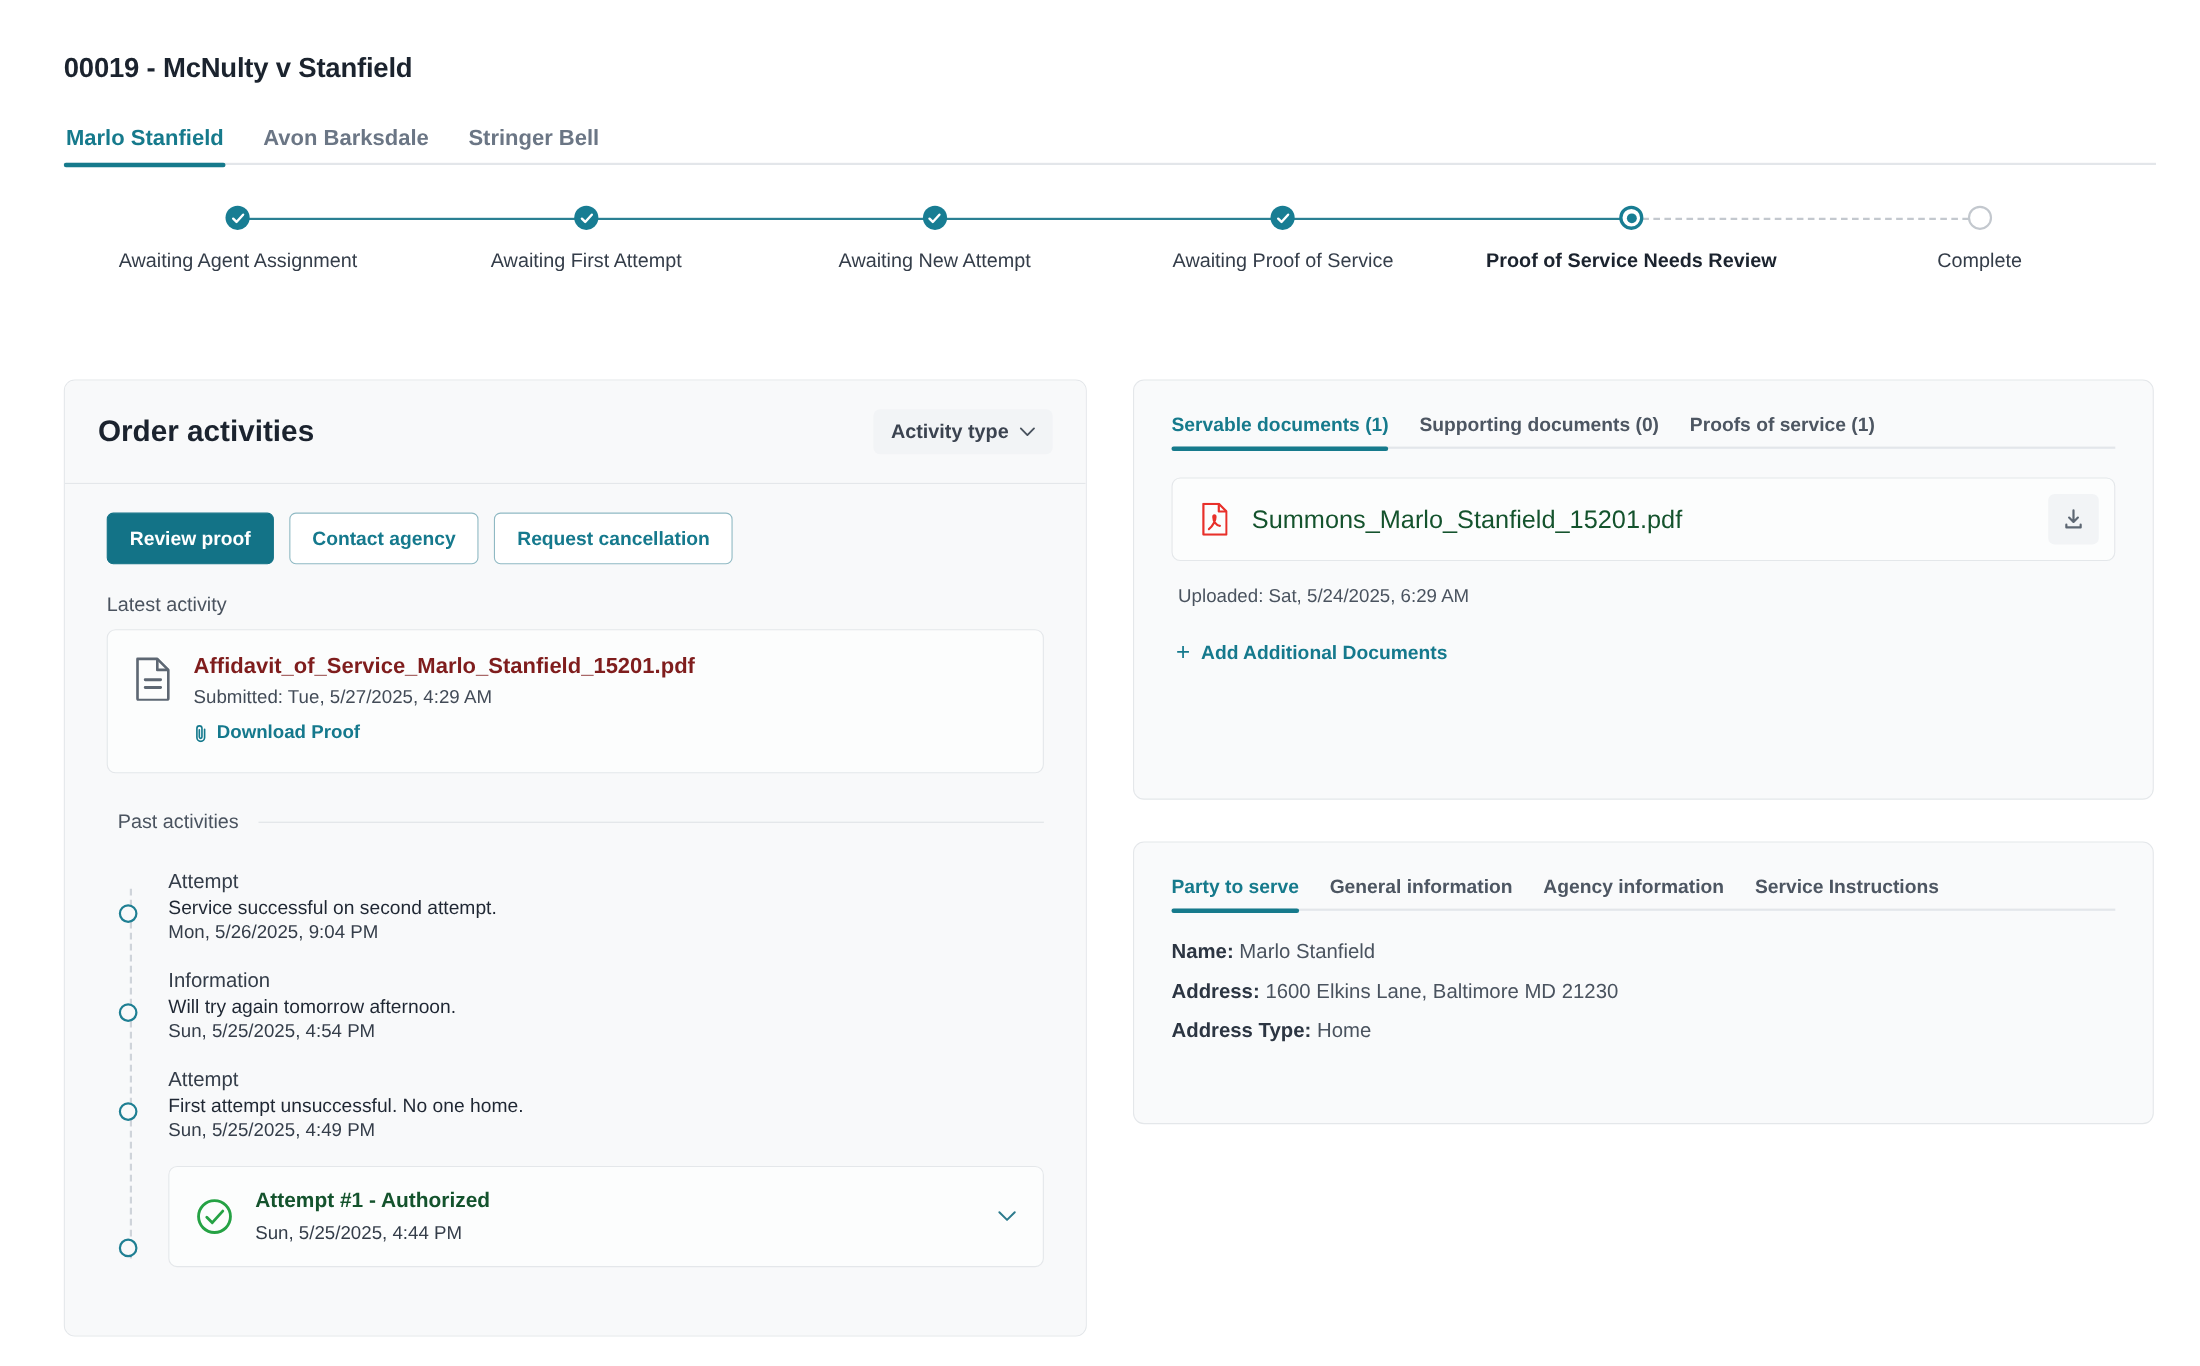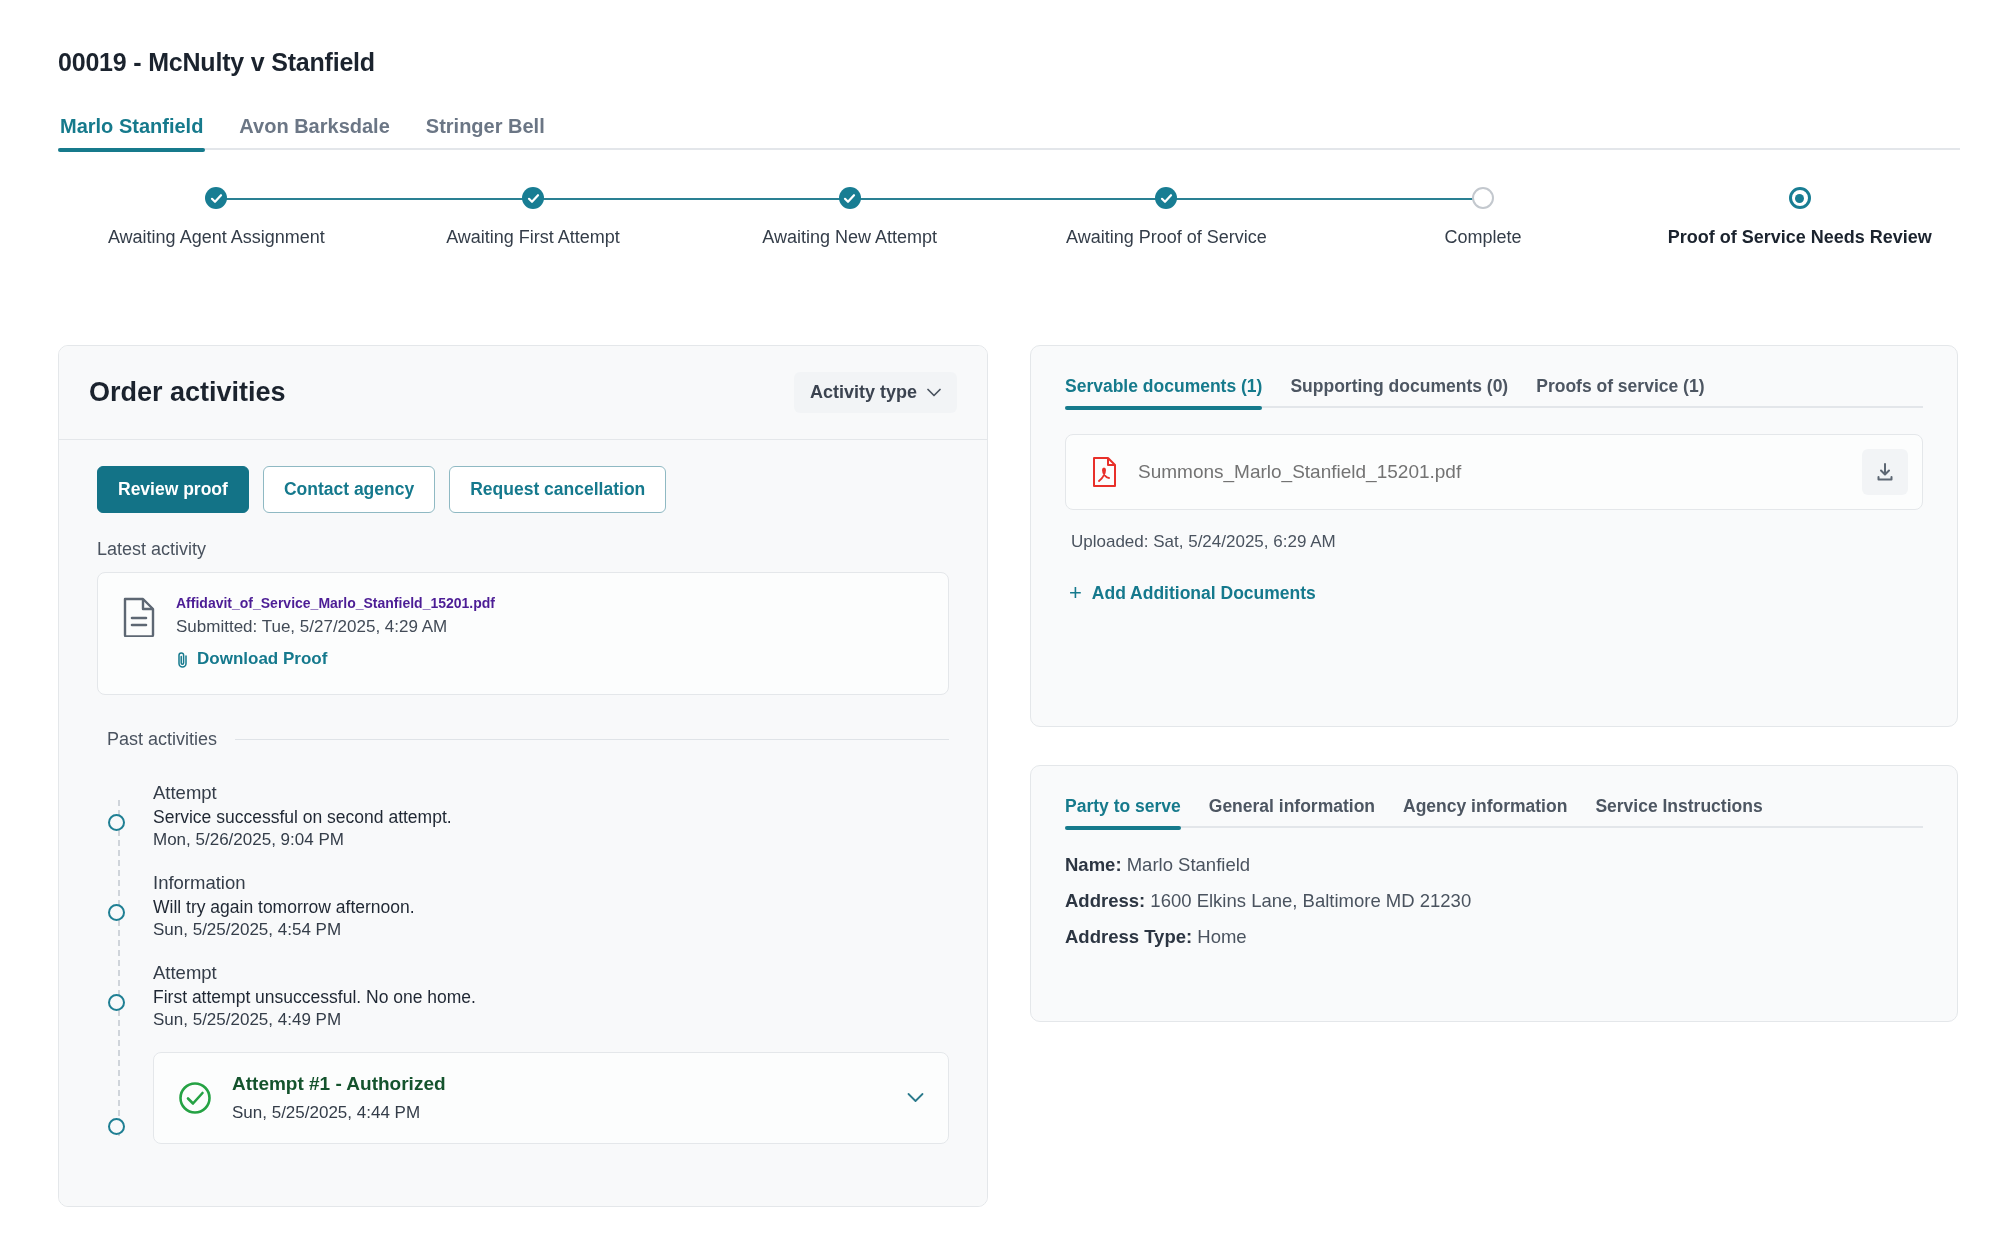--- a/index.html
+++ b/index.html
@@ -95,21 +95,21 @@
   .btn-primary { background: #137387; color: #ffffff; border: 1px solid #137387; }
   .btn-outline { background: #fff; color: #15798d; border: 1px solid #8fb9c3; }
 
   .section-label { font-size: 18px; color: #4a535f; margin-bottom: 12px; }
 
   .latest-card {
     background: #fcfdfd; border: 1px solid #e4e7ea; border-radius: 8px;
     padding: 22px 24px; display: flex; gap: 20px; align-items: flex-start;
   }
   .file-icon-lg { width: 34px; height: 40px; flex: none; margin-top: 2px; }
-  .latest-name { font-size: 14px; font-weight: bold; color: #4c1d95; margin-bottom: 6px; }
+  .latest-name { font-size: 20px; font-weight: bold; color: #7f1d1d; margin-bottom: 6px; }
   .latest-sub { font-size: 17px; color: #424b57; margin-bottom: 12px; }
   .download-link {
     display: inline-flex; align-items: center; gap: 8px;
     font-size: 17px; font-weight: bold; color: #15798d; cursor: pointer; text-align: center;
   }
   .clip { width: 13px; height: 17px; }
 
   .past-head { display: flex; align-items: center; gap: 18px; margin: 34px 0 10px 10px; }
   .past-head .t { font-size: 18px; color: #4a535f; white-space: nowrap; }
   .past-head .rule { flex: 1; height: 1px; background: #dfe3e7; }
@@ -155,21 +155,21 @@
   .tab.active::after {
     content: ""; position: absolute; left: 0; right: 0; bottom: -2px;
     height: 4px; background: #167a8c; border-radius: 2px;
   }
 
   .doc-row {
     background: #fcfdfd; border: 1px solid #e4e7ea; border-radius: 8px;
     padding: 14px 14px 14px 26px; display: flex; align-items: center; gap: 22px;
   }
   .pdf-icon { width: 24px; height: 30px; flex: none; }
-  .doc-name { font-size: 19px; color: #737373; }
+  .doc-name { font-size: 23px; color: #14532d; }
   .dl-btn {
     margin-left: auto; width: 46px; height: 46px; border-radius: 6px;
     background: #f2f4f6; display: flex; align-items: center; justify-content: center;
     cursor: pointer; border: none;
   }
   .dl-btn svg { width: 20px; height: 20px; }
   .uploaded { font-size: 17px; color: #4a535f; margin: 22px 0 30px 6px; }
   .add-docs {
     display: inline-flex; align-items: center; gap: 10px;
     font-size: 17.5px; font-weight: bold; color: #15798d; cursor: pointer; margin-left: 4px;
@@ -233,32 +233,32 @@
             <div class="dot done">
               <svg viewBox="0 0 13 13">
                 <path d="M2 6.8 L5 9.8 L11 3.2" fill="none" stroke="#ffffff" stroke-width="2.2" stroke-linecap="round" stroke-linejoin="round"></path>
               </svg>
             </div>
           </div>
           <div class="step-label">Awaiting Proof of Service</div>
         </div>
         <div class="step">
           <div class="step-dot-wrap">
-            <div class="dot todo"></div>
-          </div>
-          <div class="step-label">Complete</div>
-        </div>
-        <div class="step">
-          <div class="step-dot-wrap">
             <div class="connector dashed"></div>
             <div class="dot current">
               <div class="inner"></div>
             </div>
           </div>
           <div class="step-label current">Proof of Service Needs Review</div>
+        </div>
+        <div class="step">
+          <div class="step-dot-wrap">
+            <div class="dot todo"></div>
+          </div>
+          <div class="step-label">Complete</div>
         </div>
       </div>
   </div>
 
   <div class="main">
 
     <div class="col-left">
       <div class="panel">
 
         <div class="panel-head">

